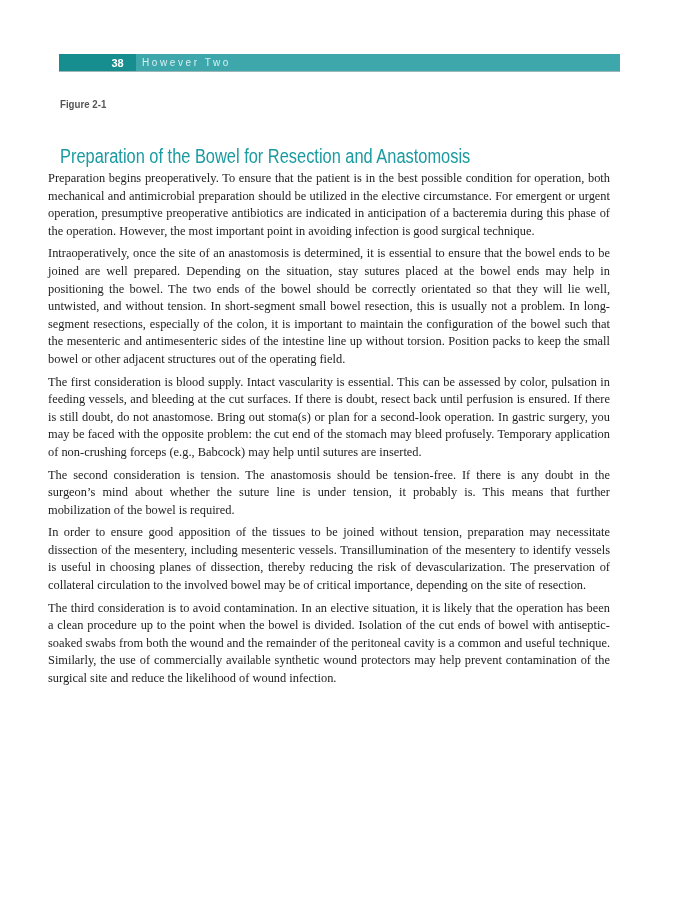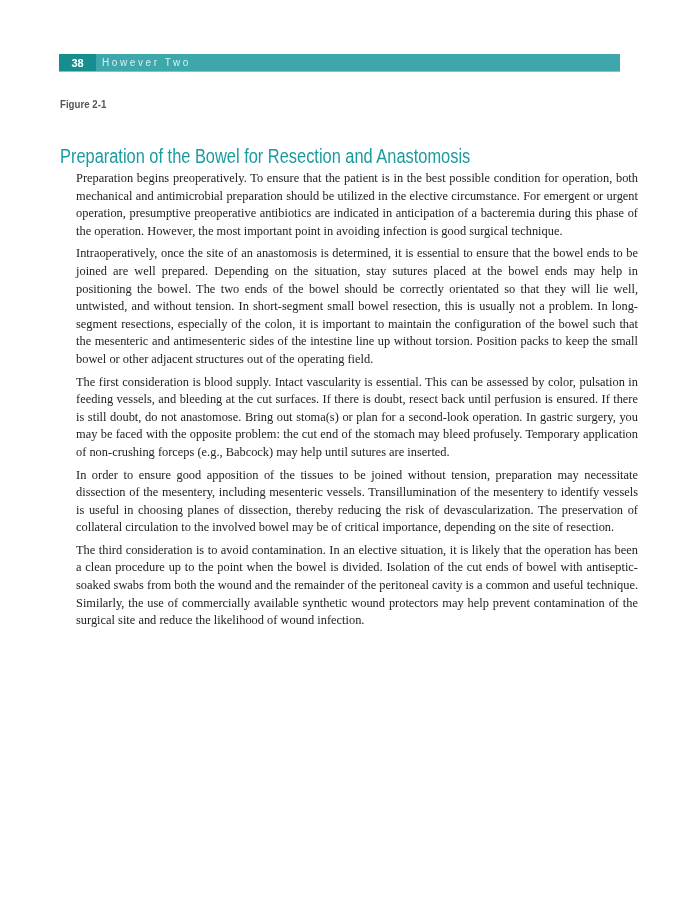--- a/index.html
+++ b/index.html
@@ -29,20 +29,21 @@
       height: 17px;
       background: #168e90;
       color: #ffffff;
       font-family: "Liberation Sans", sans-serif;
       font-weight: bold;
       font-size: 11px;
       display: flex;
       align-items: center;
       justify-content: center;
       letter-spacing: 0px;
+      padding-left: 40px;
     }
     .chapter-title {
       margin-left: 6px;
       color: #d6f1f2;
       font-family: "Liberation Sans", sans-serif;
       font-size: 10px;
       letter-spacing: 2.6px;
     }
     .figure-label {
       position: absolute;
@@ -64,21 +65,21 @@
       font-weight: normal;
       font-size: 20px;
       color: #1a9ba1;
       white-space: nowrap;
       transform: scaleX(0.82);
       transform-origin: left center;
       line-height: 24px;
     }
     .body-text {
       position: absolute;
-      left: 76px;
+      left: 48px;
       top: 170px;
       width: 562px;
       font-family: "Liberation Serif", serif;
       font-size: 12.4px;
       line-height: 17.6px;
       color: #222222;
     }
     .body-text p {
       margin: 0 0 5px 0;
       text-align: justify;
@@ -93,15 +94,16 @@
 </div>
 
 <div class="figure-label">Figure 2-1</div>
 
 <h2 class="section-heading">Preparation of the Bowel for Resection and Anastomosis</h2>
 
 <div class="body-text">
   <p>Preparation begins preoperatively.  To ensure that the patient is in the best possible condition for operation, both mechanical and antimicrobial preparation should be utilized in the elective circumstance. For emergent or urgent operation, presumptive preoperative antibiotics are indicated in anticipation of a bacteremia during this phase of the operation.  However, the most important point in avoiding infection is good surgical technique.</p>
   <p>Intraoperatively, once the site of an anastomosis is determined, it is essential to ensure that the bowel ends to be joined are well prepared. Depending on the situation, stay sutures placed at the bowel ends may help in positioning the bowel.  The two ends of the bowel should be correctly orientated so that they will lie well, untwisted, and without tension. In short-segment small bowel resection, this is usually not a problem. In long-segment resections, especially of the colon, it is important to maintain the configuration of the bowel such that the mesenteric and antimesenteric sides of the intestine line up without torsion. Position packs to keep the small bowel or other adjacent structures out of the operating field.</p>
   <p>The first consideration is blood supply. Intact vascularity is essential. This can be assessed by color, pulsation in feeding vessels, and bleeding at the cut surfaces. If there is doubt, resect back until perfusion is ensured.  If there is still doubt, do not anastomose. Bring out stoma(s) or plan for a second-look operation. In gastric surgery, you may be faced with the opposite problem: the cut end of the stomach may bleed profusely. Temporary application of non-crushing forceps (e.g., Babcock) may help until sutures are inserted.</p>
+  <p>The second consideration is tension. The anastomosis should be tension-free. If there is any doubt in the surgeon’s mind about whether the suture line is under tension, it probably is. This means that further mobilization of the bowel is required.</p>
   <p>In order to ensure good apposition of the tissues to be joined without tension, preparation may necessitate dissection of the mesentery, including mesenteric vessels. Transillumination of the mesentery to identify vessels is useful in choosing planes of dissection, thereby reducing the risk of devascularization. The preservation of collateral circulation to the involved bowel may be of critical importance, depending on the site of resection.</p>
   <p>The third consideration is to avoid contamination. In an elective situation, it is likely that the operation has been a clean procedure up to the point when the bowel is divided. Isolation of the cut ends of bowel with antiseptic-soaked swabs from both the wound and the remainder of the peritoneal cavity is a common and useful technique. Similarly, the use of commercially available synthetic wound protectors may help prevent contamination of the surgical site and reduce the likelihood of wound infection.</p>
 </div>
 
 </body></html>

